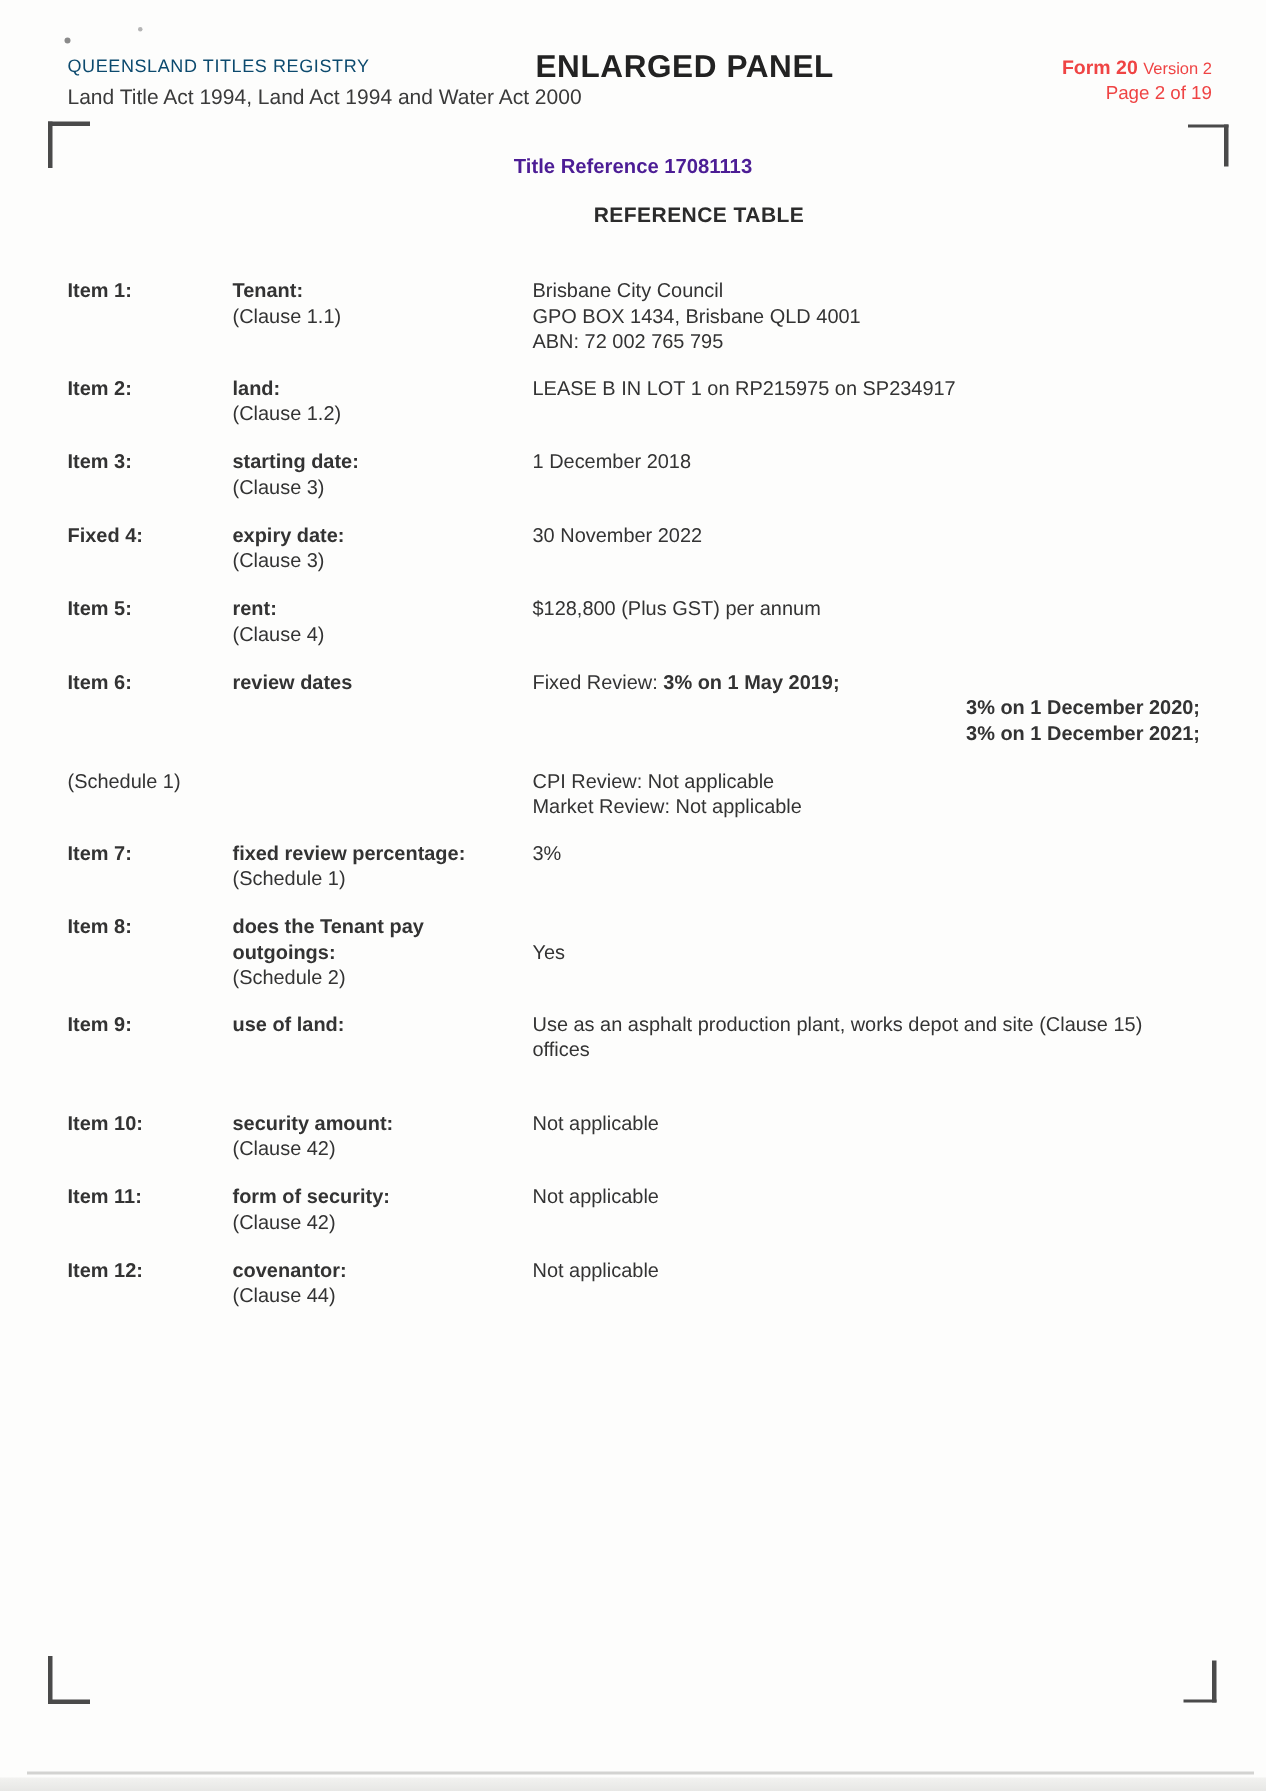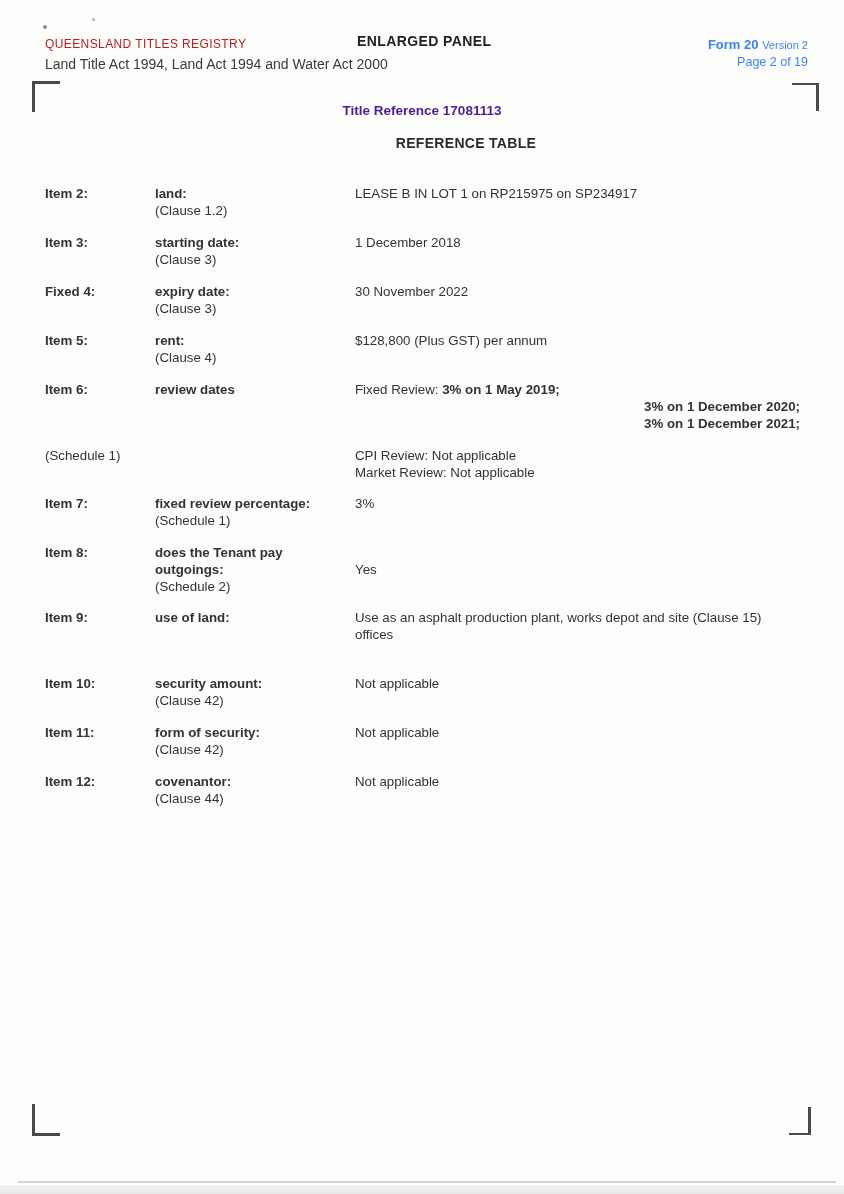--- a/index.html
+++ b/index.html
@@ -3,24 +3,24 @@
 <meta charset="utf-8">
 <style>
   html,body{margin:0;padding:0;background:#ffffff;}
   .page{
     position:relative;width:844px;height:1194px;overflow:hidden;
     background:#fdfdfc;color:#2e2e2e;
     font-family:"Liberation Sans",sans-serif;
   }
   
   .hdr-left{position:absolute;left:45px;top:37px;}
-  .hdr-registry{font-size:12px;letter-spacing:.4px;color:#b91c1c;}
+  .hdr-registry{font-size:12px;letter-spacing:.4px;color:#0c4a6e;}
   .hdr-acts{font-size:14px;margin-top:5px;color:#3a3a3a;}
-  .hdr-center{position:absolute;left:357px;top:33px;font-size:14px;font-weight:700;letter-spacing:.4px;color:#222;}
-  .hdr-right{position:absolute;right:36px;top:37px;text-align:right;color:#3b82f6;}
+  .hdr-center{position:absolute;left:357px;top:33px;font-size:21px;font-weight:700;letter-spacing:.4px;color:#222;}
+  .hdr-right{position:absolute;right:36px;top:37px;text-align:right;color:#ef4444;}
   .hdr-form{font-size:13px;}
   .hdr-form .form-no{font-weight:700;}
   .hdr-form .form-ver{font-size:11px;}
   .hdr-page{font-size:12.5px;margin-top:3px;}
   
   .corner{position:absolute;}
   .corner.tl{left:32px;top:81px;width:25px;height:28px;border-top:3px solid #4a4a4a;border-left:3px solid #4a4a4a;}
   .corner.tr{left:792px;top:83px;width:24px;height:26px;border-top:2.5px solid #4a4a4a;border-right:3px solid #4a4a4a;}
   .corner.bl{left:32px;top:1104px;width:25px;height:29px;border-left:3px solid #4a4a4a;border-bottom:3px solid #4a4a4a;}
   .corner.br{left:789px;top:1107px;width:19px;height:26px;border-right:3px solid #4a4a4a;border-bottom:2.5px solid #4a4a4a;}
@@ -68,20 +68,32 @@
   <div class="hdr-right">
     <div class="hdr-form"><span class="form-no">Form 20</span> <span class="form-ver">Version 2</span></div>
     <div class="hdr-page">Page 2 of 19</div>
   </div>
 
   <div class="title-ref">Title Reference 17081113</div>
   <div class="table-title">REFERENCE TABLE</div>
 
   <div class="ref-table">
 
+    <div class="trow mb14">
+      <div class="c1">Item 1:</div>
+      <div>
+        <div class="lbl">Tenant:</div>
+        <div class="clause">(Clause 1.1)</div>
+      </div>
+      <div class="c3">
+        <div>Brisbane City Council</div>
+        <div>GPO BOX 1434, Brisbane QLD 4001</div>
+        <div>ABN: 72 002 765 795</div>
+      </div>
+    </div>
 
     <div class="trow mb15">
       <div class="c1">Item 2:</div>
       <div>
         <div class="lbl">land:</div>
         <div class="clause">(Clause 1.2)</div>
       </div>
       <div class="c3">
         <div>LEASE B IN LOT 1 on RP215975 on SP234917</div>
       </div>

